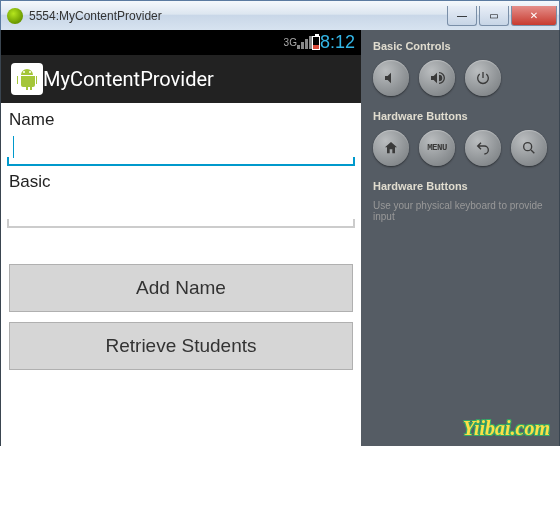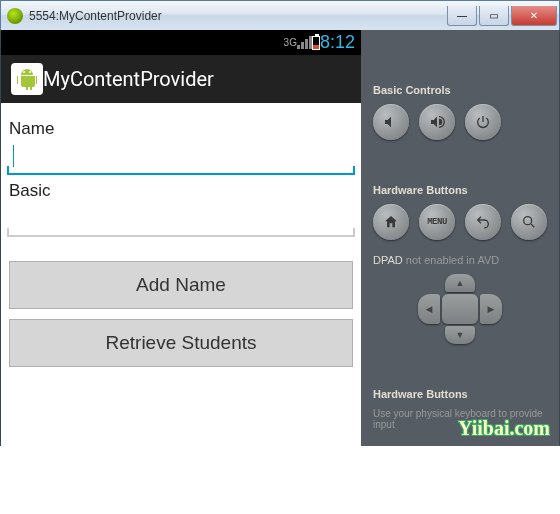--- a/index.html
+++ b/index.html
@@ -32,55 +32,55 @@
     .batt { width: 8px; height: 14px; border: 1px solid #fff; position: relative; display: inline-block; }
     .batt::before { content: ""; position: absolute; top: -3px; left: 2px; width: 4px; height: 2px; background: #fff; }
     .batt-fill { position: absolute; bottom: 0; left: 0; right: 0; height: 30%; background: #d94a3a; }
     .clock { color: #33b5e5; font-size: 18px; font-weight: 300; }
     
     .actionbar { height: 48px; background: #222; display: flex; align-items: center; padding: 0 10px; }
     .app-icon { width: 32px; height: 32px; background: #fff; border-radius: 4px; display: flex; align-items: center; justify-content: center; }
     .app-icon svg { width: 24px; height: 24px; }
     .app-title { color: #fff; font-size: 20px; font-family: Roboto, "Segoe UI", sans-serif; font-weight: 400; }
     
-    .app-body { flex: 1; background: #fff; padding: 12px 2px; }
+    .app-body { flex: 1; background: #fff; padding: 3px 2px; }
     .field-label { font-size: 17px; color: #222; margin: 4px 6px 2px; }
     .text-input { width: calc(100% - 8px); margin: 0 4px 6px; height: 34px; background: #fff; border: none; border-bottom: 2px solid #0099cc; position: relative; font-size: 16px; padding: 4px 6px; }
     .text-input.no-focus { border-bottom: 2px solid #ccc; }
     .text-input::before, .text-input::after { content: ""; position: absolute; bottom: 0; width: 2px; height: 7px; background: #0099cc; }
     .text-input.no-focus::before, .text-input.no-focus::after { background: #ccc; }
     .text-input::before { left: 0; }
     .text-input::after { right: 0; }
     .cursor { display: inline-block; width: 1px; height: 22px; background: #0099cc; vertical-align: middle; }
     
-    .app-buttons { margin-top: 24px; }
+    .app-buttons { margin-top: 36px; }
     .holo-btn { display: block; width: calc(100% - 12px); margin: 0 6px 10px; height: 48px; background: #d6d6d6; border: 1px solid #b0b0b0; color: #333; font-size: 19px; text-align: center; line-height: 46px; }
     
     
     .sidepanel { flex: 1; background: #555c64; padding: 10px 12px; color: #ddd; font-size: 11px; }
-    .panel-heading { color: #e0dccf; font-size: 11px; margin-bottom: 8px; font-weight: bold; margin-top: 44px; }
+    .panel-heading { color: #e0dccf; font-size: 11px; margin-bottom: 8px; font-weight: bold; }
     .btn-row { display: flex; gap: 10px; margin-bottom: 14px; }
     .round-btn { width: 36px; height: 36px; border-radius: 50%; background: radial-gradient(circle at 35% 30%, #babdbf 0%, #8f9396 60%, #75797c 100%); display: flex; align-items: center; justify-content: center; color: #3a3a3a; font-size: 14px; cursor: default; box-shadow: inset 0 1px 1px rgba(255,255,255,0.3), 0 1px 2px rgba(0,0,0,0.5); font-family: Liberation Mono, monospace; }
     .round-btn.menu-btn { font-size: 9px; font-weight: bold; letter-spacing: -0.5px; }
     
     .dpad-section { margin-bottom: 14px; }
     .dpad-heading { font-size: 11px; color: #e0dccf; margin-bottom: 8px; }
     .dpad-heading .muted { color: #9a9a9a; }
     .dpad { position: relative; width: 88px; height: 70px; margin: 0 auto 4px; }
     .dpad-btn { position: absolute; background: linear-gradient(#9b9e9f, #7d8082); border-radius: 4px; box-shadow: 0 1px 2px rgba(0,0,0,0.5); display: flex; align-items: center; justify-content: center; color: #444; }
     .dpad-up { top: 0; left: 29px; width: 30px; height: 18px; border-radius: 10px 10px 3px 3px; }
     .dpad-down { bottom: 0; left: 29px; width: 30px; height: 18px; border-radius: 3px 3px 10px 10px; }
     .dpad-left { left: 2px; top: 20px; width: 22px; height: 30px; border-radius: 12px 3px 3px 12px; }
     .dpad-right { right: 2px; top: 20px; width: 22px; height: 30px; border-radius: 3px 12px 12px 3px; }
     .dpad-center { top: 20px; left: 26px; width: 36px; height: 30px; border-radius: 6px; }
     .tri { font-size: 9px; }
     
     .kb-section .desc { color: #999; font-size: 10px; margin-top: 2px; }
     
-    .watermark { position: absolute; bottom: 6px; right: 10px; font-family: "Comic Sans MS", cursive; font-size: 20px; font-weight: bold; color: #fef9c3; text-shadow: 1px 1px 0 #3a6, -1px -1px 0 #3a6, 1px -1px 0 #3a6, -1px 1px 0 #3a6; }
+    .watermark { position: absolute; bottom: 6px; right: 10px; font-family: "Comic Sans MS", cursive; font-size: 20px; font-style: italic; font-weight: bold; color: #fde047; text-shadow: 1px 1px 0 #3a6, -1px -1px 0 #3a6, 1px -1px 0 #3a6, -1px 1px 0 #3a6; }
   </style>
 </head>
 <body>
 
 <div class="window">
   <div class="titlebar">
     <div class="title-icon"></div>
     <div class="title-text">5554:MyContentProvider</div>
     <div class="win-controls">
       <div class="win-btn win-min">
@@ -170,40 +170,20 @@
             </svg>
         </div>
         <div class="round-btn">
           <svg width="16" height="16" viewBox="0 0 24 24">
               <circle fill="none" stroke="#3a3a3a" stroke-width="2" cx="10" cy="10" r="6"></circle>
               <path stroke="#3a3a3a" stroke-width="2" d="M15 15l5 5"></path>
             </svg>
         </div>
       </div>
 
-      <div class="dpad-section">
-        <div class="dpad-heading">
-          <span>DPAD</span> <span class="muted">not enabled in AVD</span>
-        </div>
-        <div class="dpad">
-          <div class="dpad-btn dpad-up">
-              <span class="tri">▲</span>
-            </div>
-          <div class="dpad-btn dpad-left">
-              <span class="tri">◀</span>
-            </div>
-          <div class="dpad-btn dpad-center"></div>
-          <div class="dpad-btn dpad-right">
-              <span class="tri">▶</span>
-            </div>
-          <div class="dpad-btn dpad-down">
-              <span class="tri">▼</span>
-            </div>
-        </div>
-      </div>
 
       <div class="kb-section">
         <div class="panel-heading">Hardware Buttons</div>
         <div class="desc">Use your physical keyboard to provide input</div>
       </div>
     </div>
   </div>
 
   <div class="watermark">Yiibai.com</div>
 </div>

